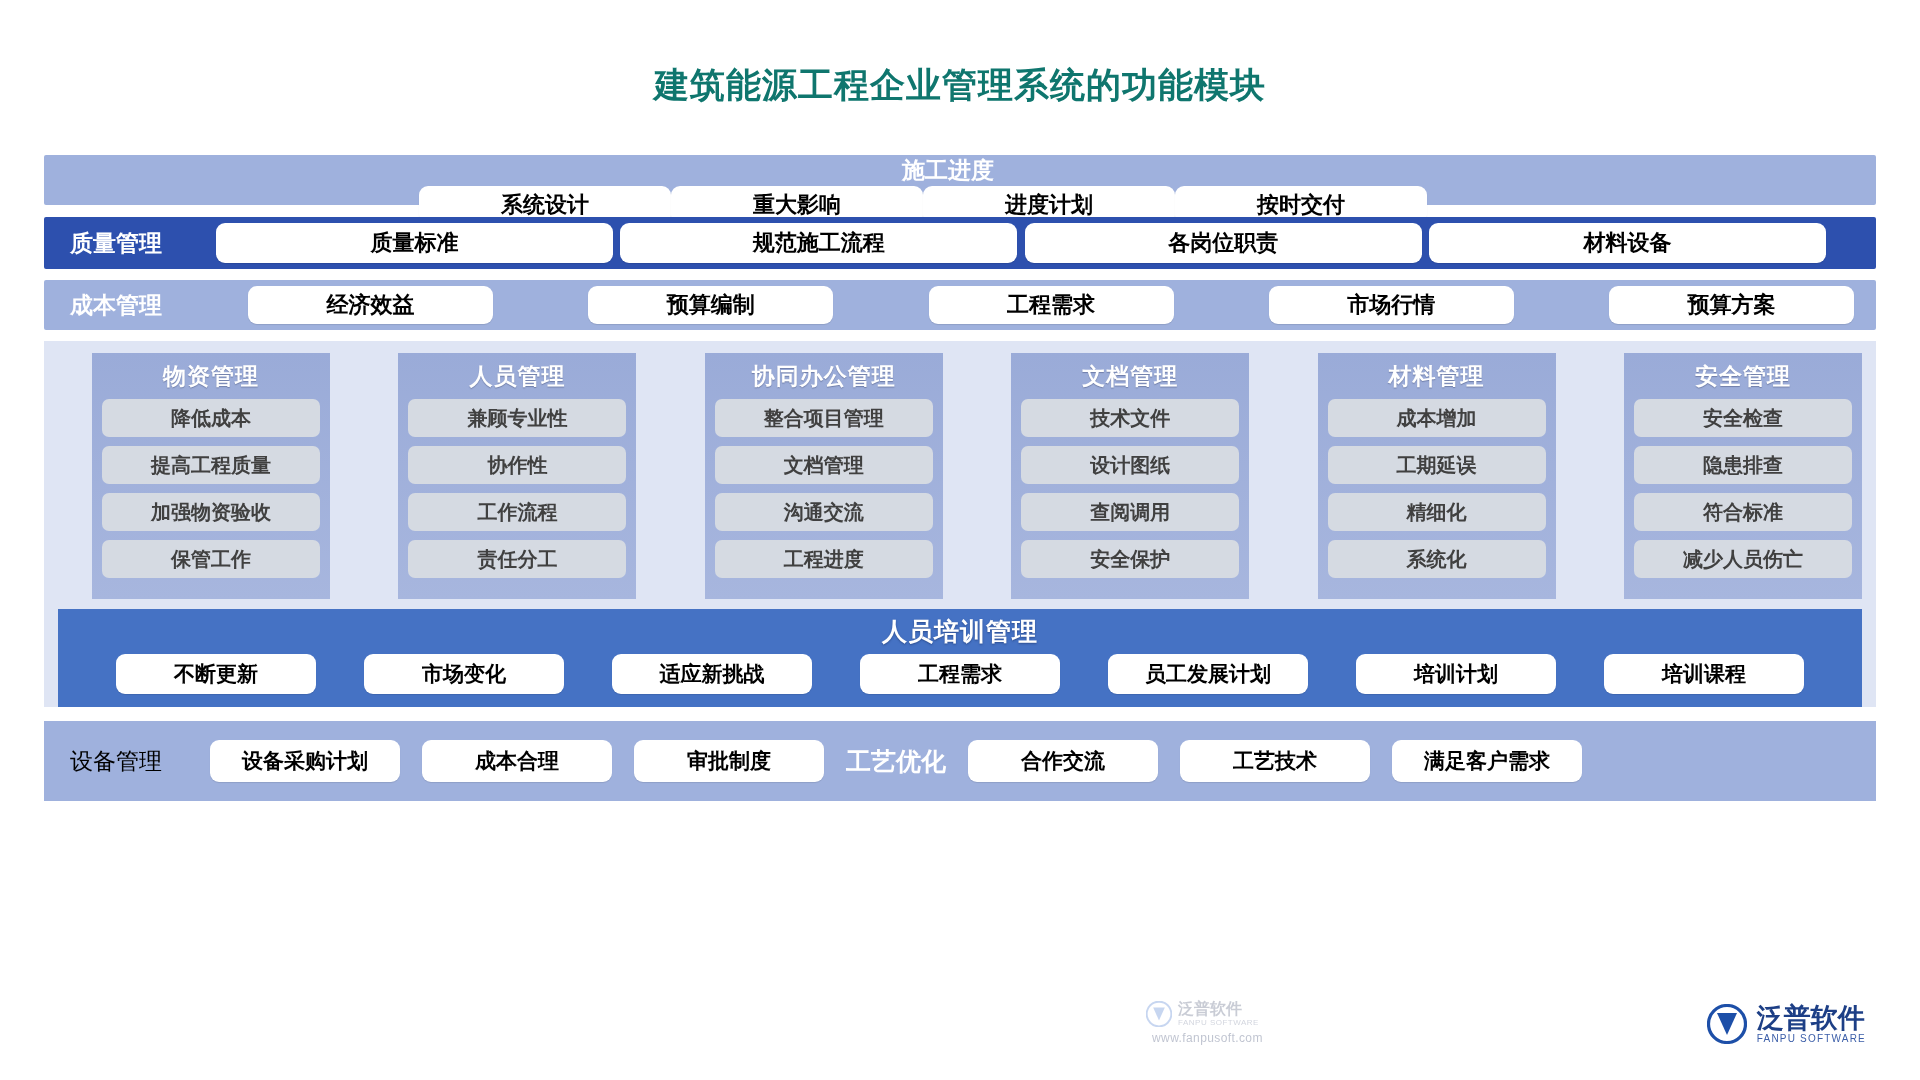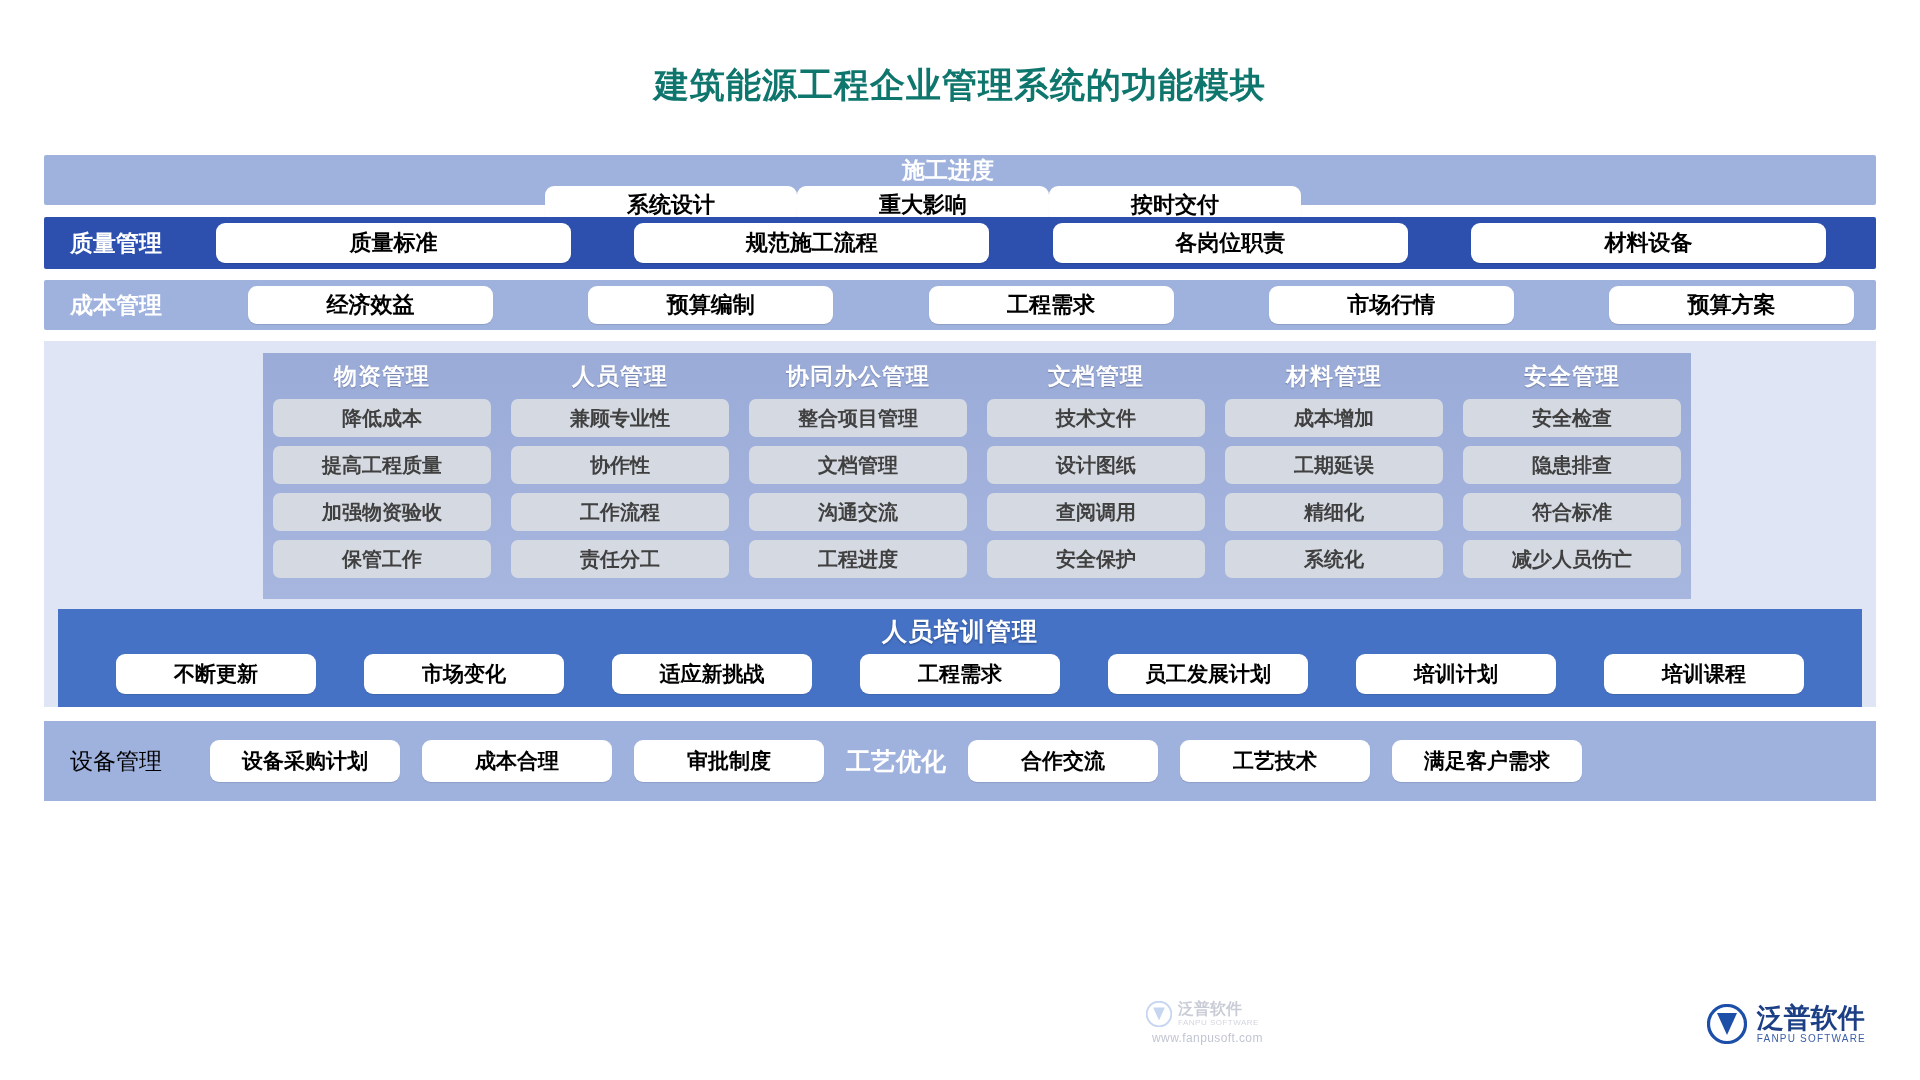--- a/index.html
+++ b/index.html
@@ -46,37 +46,37 @@
   
   #row-progress { top: 155px; height: 50px; background: #9fb1dd; padding: 0 14px; flex-direction: column; }
   #row-progress .band-title { width: 140px; padding-left: 12px; }
   #row-progress .pills { display:flex; flex:1 1 auto; justify-content:space-between; padding-left: 14px; padding-right: 88px; }
   #row-progress .pill { width: 252px; height: 38px; }
 
   
   #row-quality { top: 217px; height: 52px; background: #2d50ae; padding: 0 14px; }
   #row-quality .band-title { width: 152px; padding-left: 12px; }
   #row-quality .pills { display:flex; flex:1 1 auto; justify-content:space-between; padding-left: 6px; padding-right: 36px; }
-  #row-quality .pill { width: 355px; height: 40px; }
+  #row-quality .pill { width: 397px; height: 40px; }
 
   
   #row-cost { top: 280px; height: 50px; background: #9fb1dd; padding: 0 14px; }
   #row-cost .band-title { width: 152px; padding-left: 12px; }
   #row-cost .pills { display:flex; flex:1 1 auto; justify-content:space-between; padding-left: 38px; padding-right: 8px; }
   #row-cost .pill { width: 245px; height: 38px; }
 
   
   #middle {
     position: absolute; left: 44px; top: 341px;
     width: 1832px; height: 366px;
     background: #dfe5f4;
     padding: 12px 14px 10px 14px;
   }
   .cards {
-    display: flex; justify-content: center;
+    display: flex; justify-content: space-between;
     height: 246px;
     padding-left: 34px;
   }
   .card {
     width: 238px;
     background: linear-gradient(180deg,#9aabd8 0%, #a7b6de 100%);
     padding: 8px 10px 10px 10px;
     display: flex; flex-direction: column;
   }
   .card-title {
@@ -157,20 +157,21 @@
 
 <div class="page">
 
   <h1 class="title">建筑能源工程企业管理系统的功能模块</h1>
 
   <div class="band" id="row-progress">
     <div class="band-title">施工进度</div>
     <div class="pills">
       <div class="pill">系统设计</div>
       <div class="pill">重大影响</div>
+      <div class="pill">进度计划</div>
       <div class="pill">按时交付</div>
     </div>
   </div>
 
   <div class="band" id="row-quality">
     <div class="band-title">质量管理</div>
     <div class="pills">
       <div class="pill">质量标准</div>
       <div class="pill">规范施工流程</div>
       <div class="pill">各岗位职责</div>

